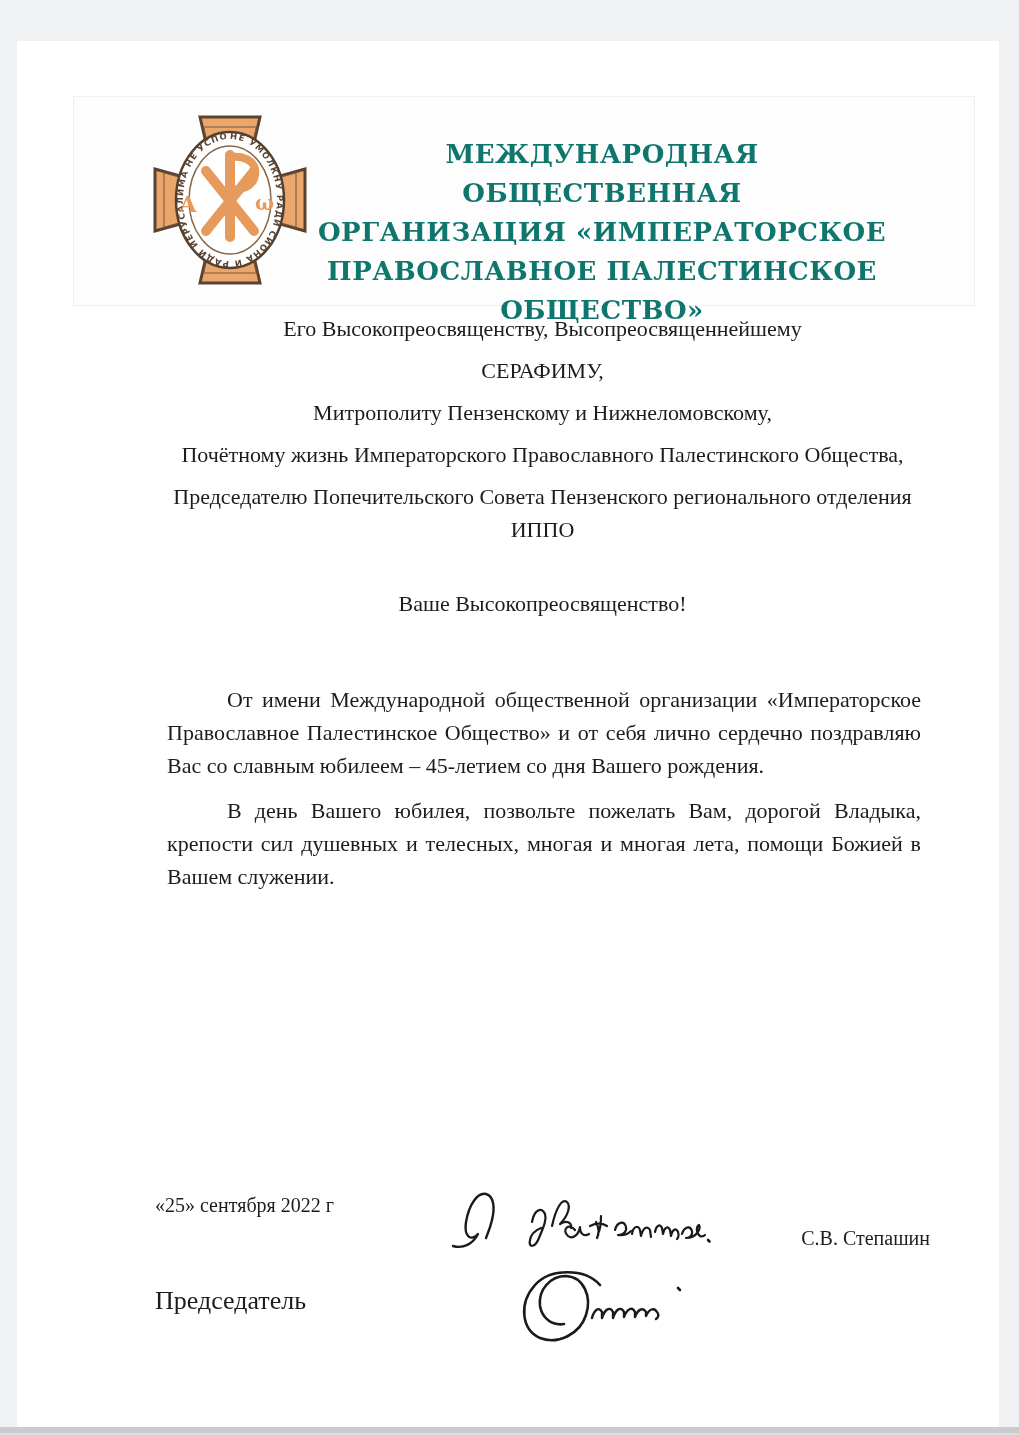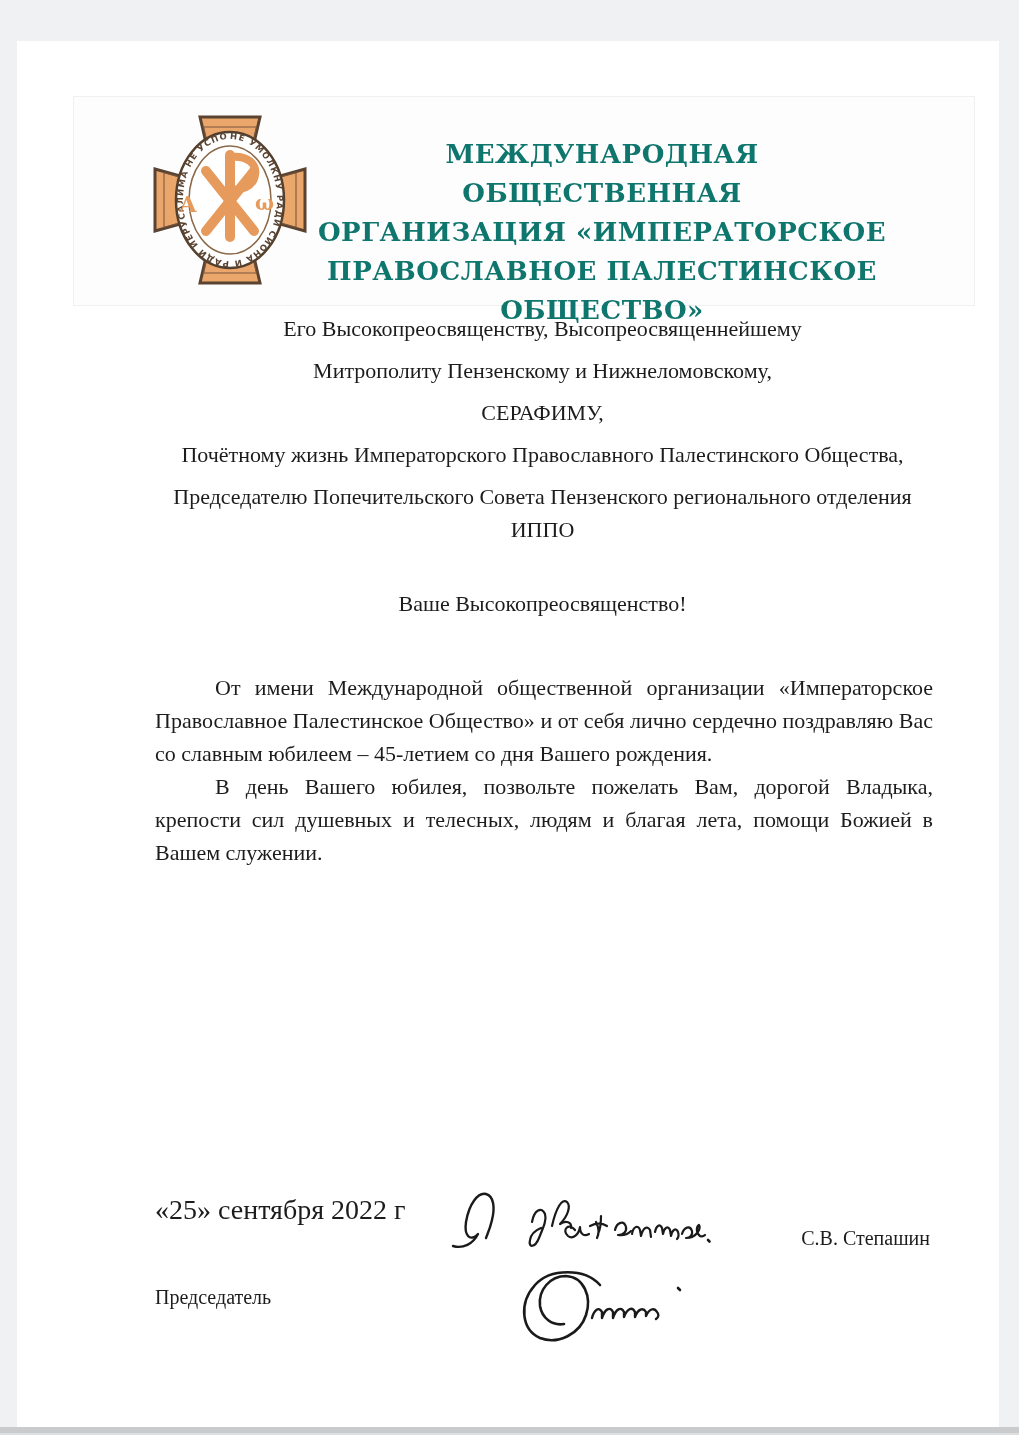--- a/index.html
+++ b/index.html
@@ -50,28 +50,28 @@
     position:absolute;left:138px;top:550px;
     width:775px;text-align:center;
     font-size:22px;
   }
   .body-text{
     position:absolute;left:138px;top:630px;
     width:778px;
     font-size:22px;line-height:33px;
     text-align:justify;
   }
-  .body-text p{margin:0;text-indent:60px;}
+  .body-text p{margin:12px;text-indent:60px;}
   .date-line{
     position:absolute;left:138px;top:1153px;
-    font-size:28px;
+    font-size:20px;
   }
   .sig-title{
     position:absolute;left:138px;top:1245px;
-    font-size:20px;
+    font-size:26px;
   }
   .sig-name{
     position:absolute;left:713px;top:1186px;width:200px;
     text-align:right;font-size:20px;
   }
   .closing-hand{
     position:absolute;left:423px;top:1139px;
     width:280px;height:80px;
   }
   .sig-hand{
@@ -113,31 +113,31 @@
 
       <div class="org-title">
         <div>МЕЖДУНАРОДНАЯ ОБЩЕСТВЕННАЯ</div>
         <div>ОРГАНИЗАЦИЯ «ИМПЕРАТОРСКОЕ</div>
         <div>ПРАВОСЛАВНОЕ ПАЛЕСТИНСКОЕ ОБЩЕСТВО»</div>
       </div>
     </div>
 
     <div class="addressee">
       <p>Его Высокопреосвященству, Высопреосвященнейшему</p>
+      <p>СЕРАФИМУ,</p>
       <p>Митрополиту Пензенскому и Нижнеломовскому,</p>
-      <p>СЕРАФИМУ,</p>
       <p>Почётному жизнь Императорского Православного Палестинского Общества,</p>
       <p>Председателю Попечительского Совета Пензенского регионального отделения ИППО</p>
     </div>
 
     <div class="salutation">Ваше Высокопреосвященство!</div>
 
     <div class="body-text">
       <p>От имени Международной общественной организации «Императорское Православное Палестинское Общество» и от себя лично сердечно поздравляю Вас со славным юбилеем – 45-летием со дня Вашего рождения.</p>
-      <p>В день Вашего юбилея, позвольте пожелать Вам, дорогой Владыка, крепости сил душевных и телесных, людям и благая лета, помощи Божией в Вашем служении.</p>
+      <p>В день Вашего юбилея, позвольте пожелать Вам, дорогой Владыка, крепости сил душевных и телесных, многая и многая лета, помощи Божией в Вашем служении.</p>
     </div>
 
     <div class="date-line">«25» сентября 2022 г</div>
 
     <svg class="closing-hand" viewBox="0 0 280 80" aria-label="С уважением.">
       <path class="ink" stroke-width="2.4" d="M13,66 C23,69 33,64 38,54 C30,62 24,56 26,42 C29,24 38,12 46,14 C54,16 55,28 52,40 C50,49 47,55 46,58"></path>
       <path class="ink" stroke-width="2.2" d="M92,42 c2,-12 10,-16 13,-8 c2,6 -2,14 -6,24 c-4,10 -11,10 -9,2 c1,-6 6,-10 11,-12"></path>
       <path class="ink" stroke-width="2.2" d="M112,46 c4,-18 10,-28 15,-24 c4,4 1,14 -7,22 c6,-4 12,-2 11,4"></path>
       <path class="ink" stroke-width="2.2" d="M135,50 c-6,-8 -14,0 -7,6 c5,4 11,-2 12,-9 c0,7 4,10 9,7"></path>
       <path class="ink" stroke-width="2.2" d="M156,42 c3,6 3,12 1,16 m-7,-12 c6,-3 12,-3 17,0 m-6,-10 c0,8 -1,14 -3,18"></path>

